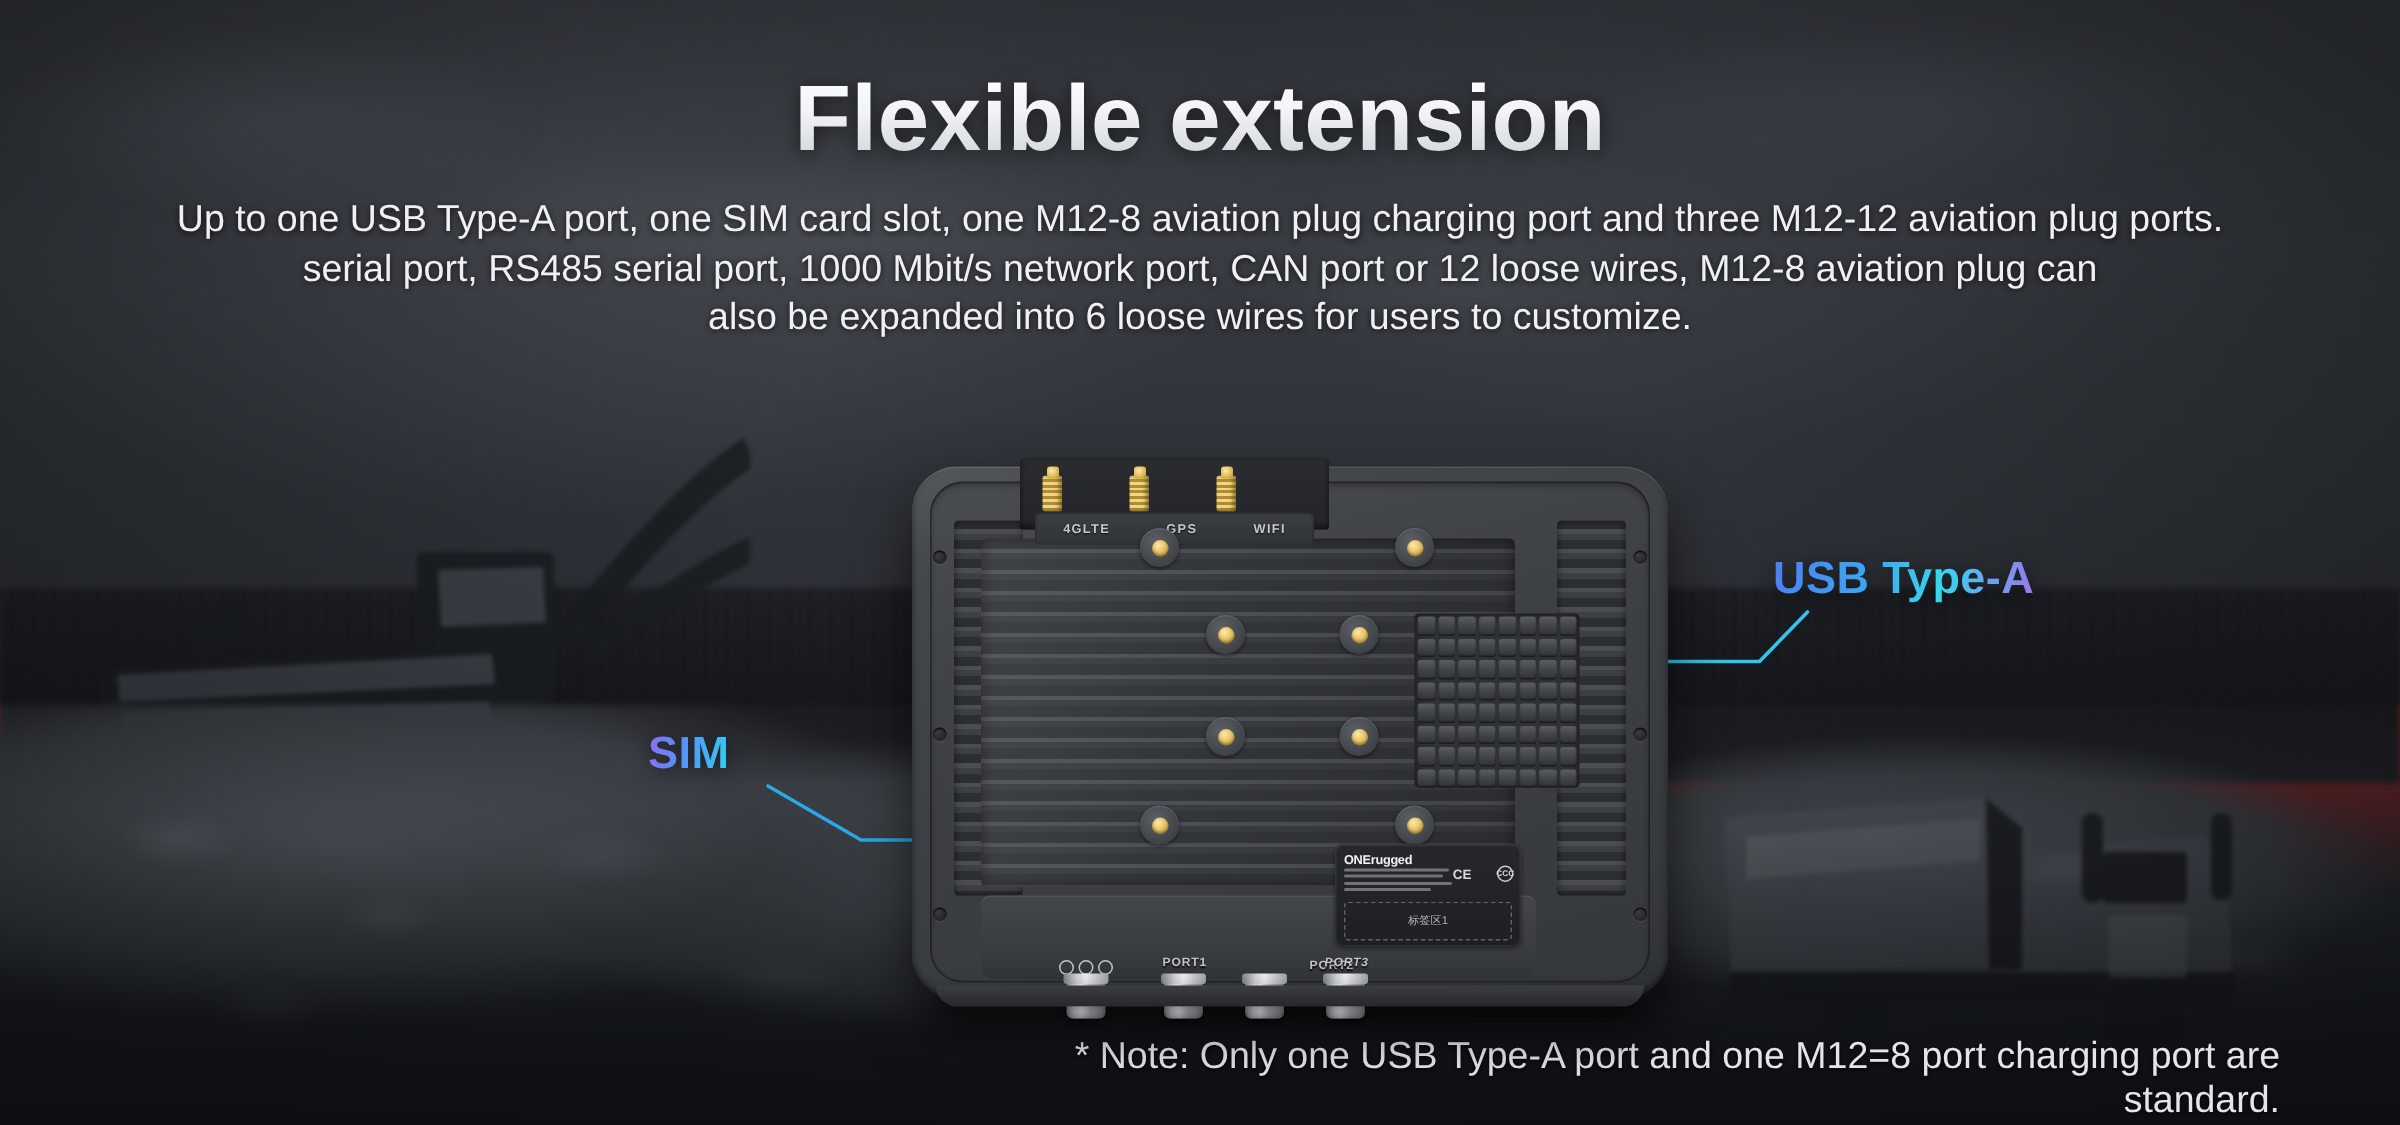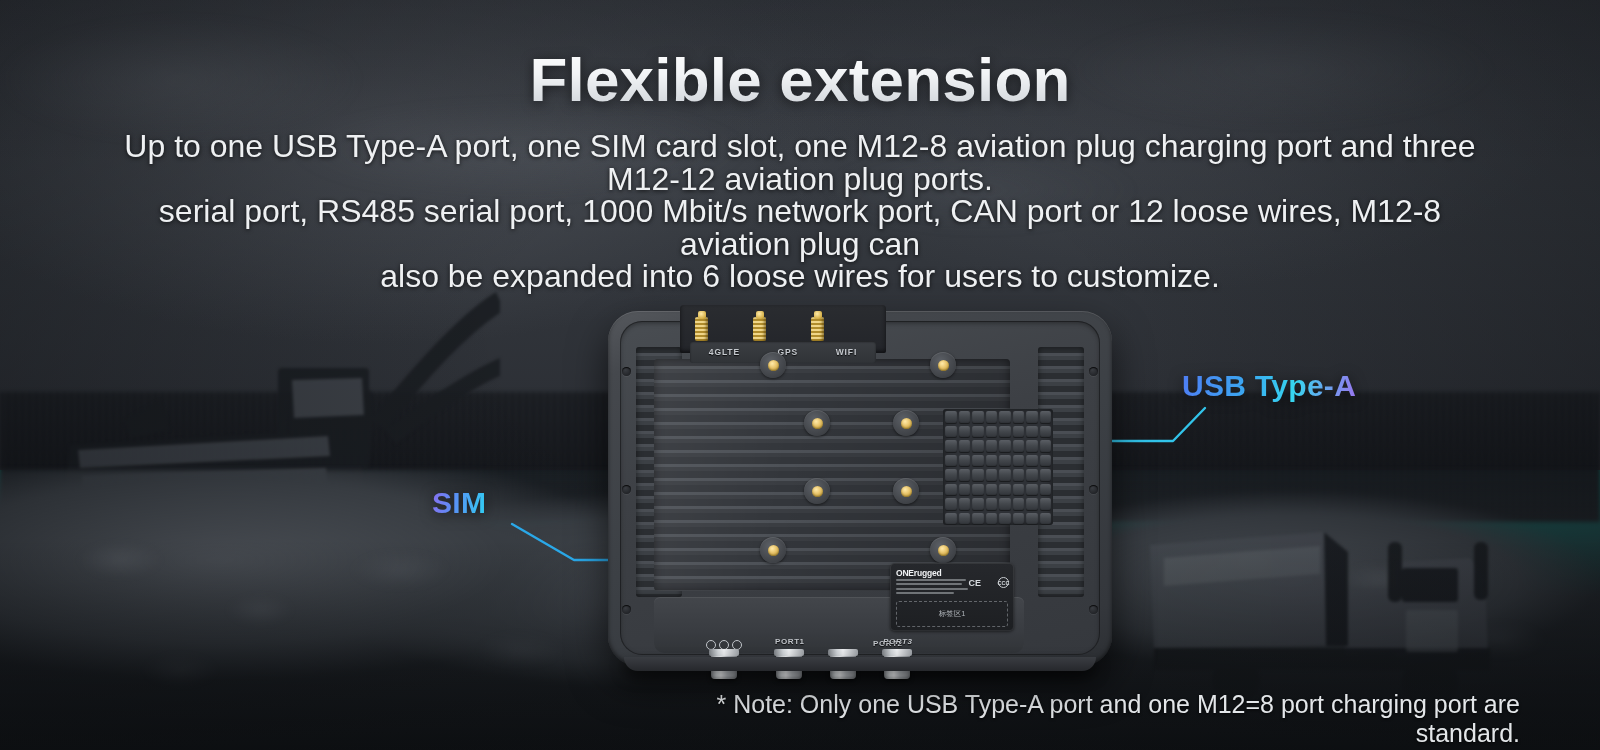--- a/index.html
+++ b/index.html
@@ -6,21 +6,21 @@
   html, body {
     width: 1600px; height: 750px;
     overflow: hidden;
     background: #2a2d33;
     font-family: "Liberation Sans", sans-serif;
   }
   #stage {
     position: relative;
     width: 1600px; height: 750px;
     overflow: hidden;
-    background: #0f766e;
+    background: #b91c1c;
   }
 
   
   .bg-layer { position: absolute; inset: 0; }
 
   .bg-sky {
     position: absolute; left: 0; top: 0; width: 1600px; height: 470px;
     background:
       radial-gradient(ellipse 700px 320px at 380px 120px, #4a4e55 0%, rgba(74,78,85,0) 70%),
       radial-gradient(ellipse 600px 280px at 1150px 90px, #41454c 0%, rgba(65,69,76,0) 72%),
@@ -88,21 +88,21 @@
     text-align: center;
     font-size: 62px; font-weight: 700; letter-spacing: .2px;
     background: linear-gradient(180deg, #ffffff 0%, #f2f4f6 42%, #c9ced4 100%);
     -webkit-background-clip: text; background-clip: text;
     color: transparent; -webkit-text-fill-color: transparent;
     filter: drop-shadow(0 2px 6px rgba(0,0,0,.55));
   }
   .subcopy {
     position: absolute; left: 100px; top: 130px; width: 1400px;
     text-align: center;
-    font-size: 32px; line-height: 32.5px; font-weight: 400;
+    font-size: 25px; line-height: 32.5px; font-weight: 400;
     color: #eef0f2;
     text-shadow: 0 1px 4px rgba(0,0,0,.75);
   }
   .subcopy p + p { margin: 0; }
 
   .footnote {
     position: absolute; left: 700px; top: 690px; width: 820px;
     text-align: right;
     font-size: 25px; color: #e3e6e9;
     text-shadow: 0 1px 3px rgba(0,0,0,.8);

